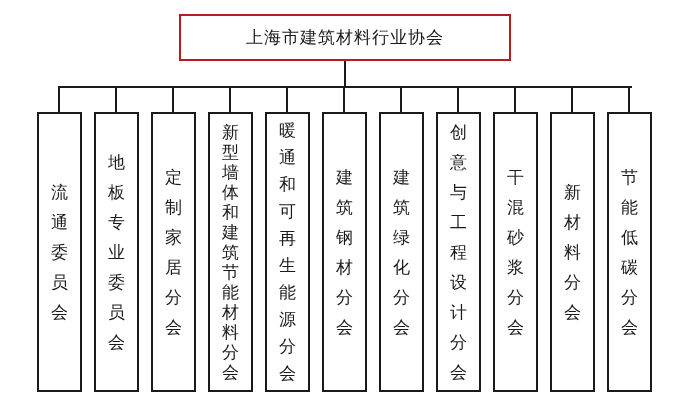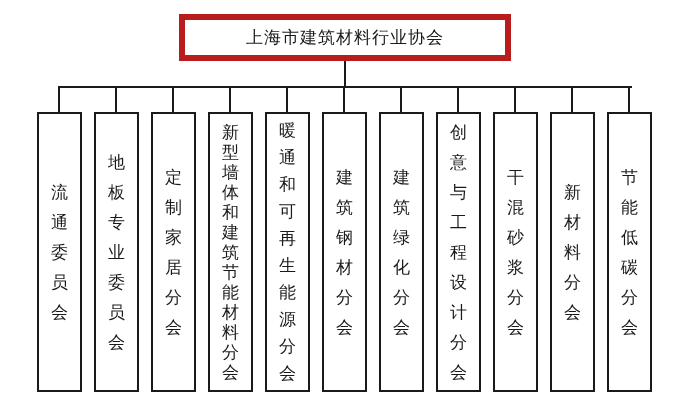--- a/index.html
+++ b/index.html
@@ -14,21 +14,21 @@
     background: #ffffff;
     font-family: "Liberation Serif", "DejaVu Serif", serif;
     overflow: hidden;
   }
   .root-box {
     position: absolute;
     left: 179px;
     top: 14px;
     width: 332px;
     height: 47px;
-    border: 6px solid #b91c1c;
+    border: 2px solid #b91c1c;
     box-sizing: border-box;
     background: #ffffff;
     display: flex;
     align-items: center;
     justify-content: center;
     font-size: 17px;
     letter-spacing: 1px;
     color: #1a1a1a;
     z-index: 2;
   }

